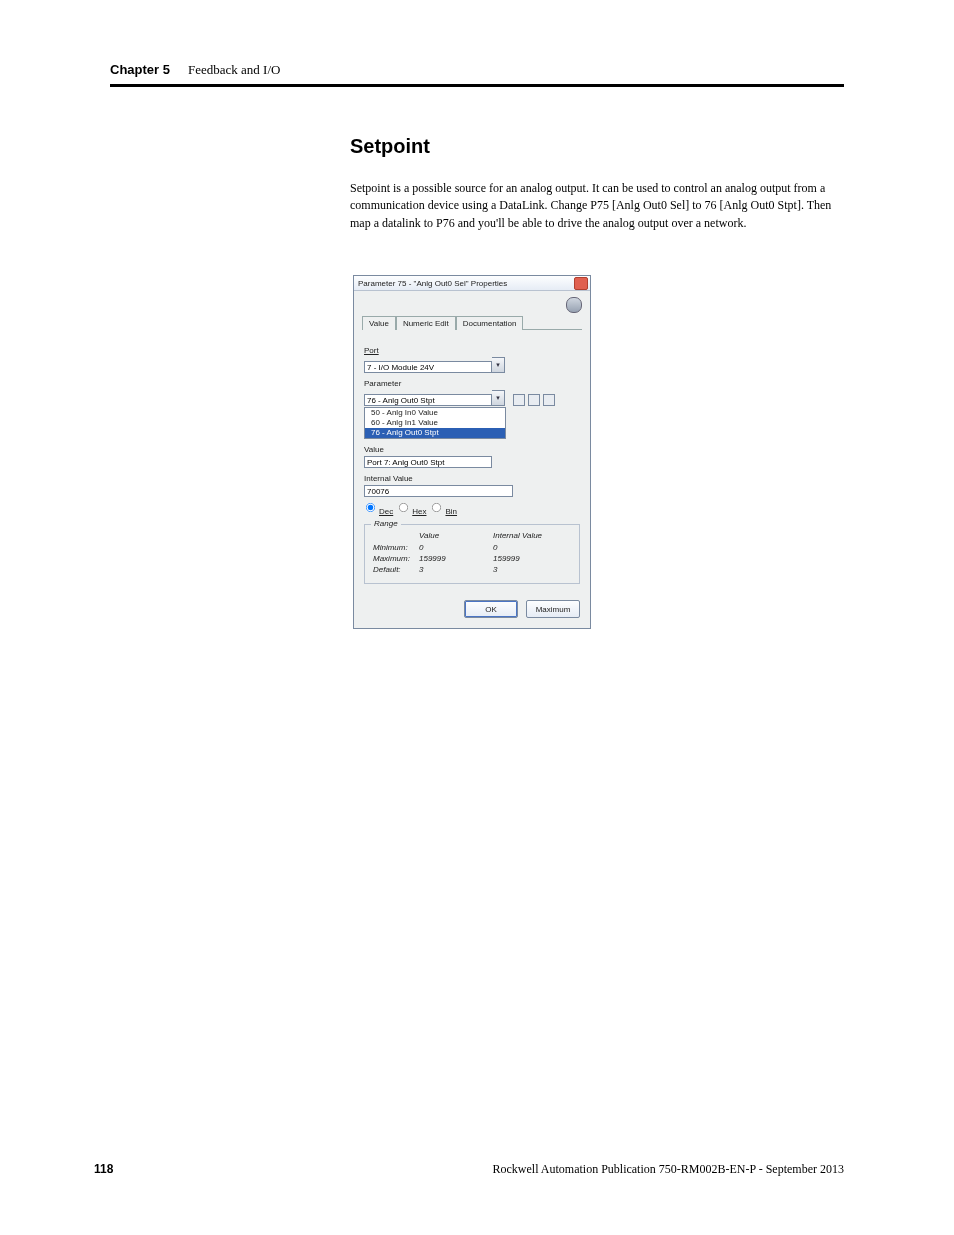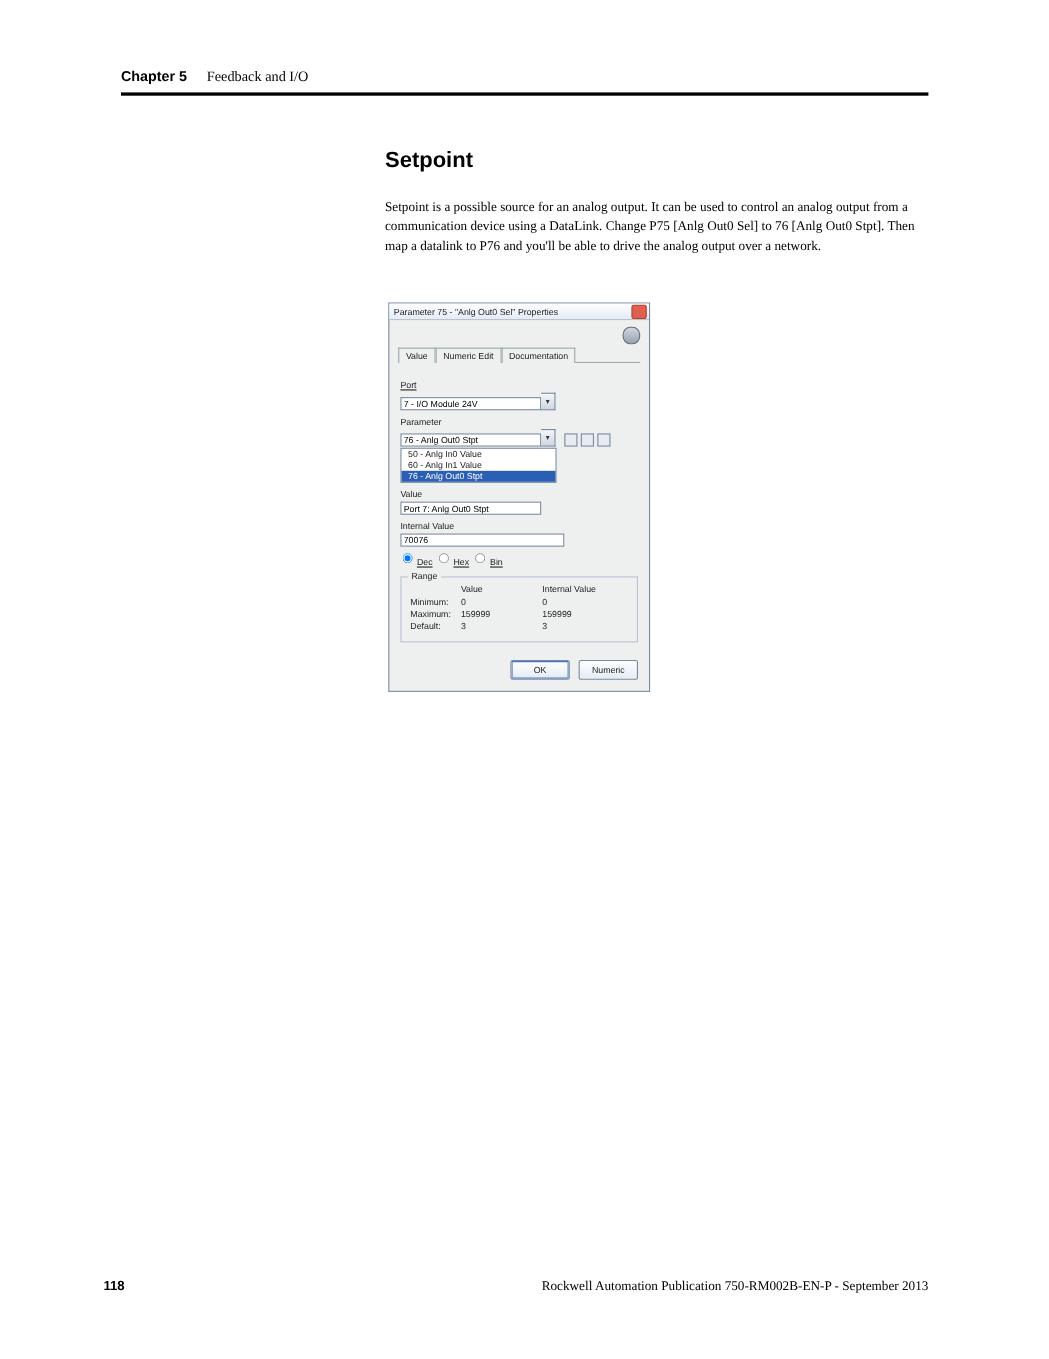--- a/index.html
+++ b/index.html
@@ -39,21 +39,21 @@
   .combo-icons { margin-left: 8px; display: inline-flex; gap: 3px; }
   .mini { width: 10px; height: 10px; border: 1px solid #7a8aa0; background: #e8ecf1; }
 
   .listbox { border: 1px solid #7a8aa0; background: #fff; margin-top: 1px; }
   .listbox div { padding: 0 6px; font-size: 8px; line-height: 10px; }
   .listbox .sel { background: #2b5fb4; color: #fff; }
 
   .radios { margin: 4px 0 8px 0; display: flex; gap: 4px; font-size: 8px; align-items: center; }
   .radios input { margin: 0 2px 0 0; transform: scale(0.7); }
 
-  .fieldset { border: 1px solid #b8c2d0; padding: 6px 24px 8px 8px; margin-top: 4px; position: relative; }
+  .fieldset { border: 1px solid #b8c2d0; padding: 6px 24px 8px 8px; margin-top: 4px; position: relative; font-style: italic; }
   .legend { position: absolute; top: -6px; left: 6px; background: #eef0f0; padding: 0 3px; font-size: 8px; }
   .range-hdr { display: flex; font-size: 8px; margin-bottom: 2px; }
   .range-hdr .c1 { width: 46px; }
   .range-hdr .c2 { width: 74px; }
   .range-row { display: flex; font-size: 8px; line-height: 11px; }
   .range-row .c1 { width: 46px; }
   .range-row .c2 { width: 74px; }
 
   .dlg-buttons { display: flex; justify-content: flex-end; gap: 8px; padding: 10px 10px 10px 10px; }
   .dbtn { width: 52px; height: 16px; border: 1px solid #7a8aa0; background: linear-gradient(#fdfeff, #e6ecf5); font-size: 8px; display: flex; align-items: center; justify-content: center; border-radius: 2px; }
@@ -156,21 +156,21 @@
         <div class="range-row">
           <span class="c1">Default:</span>
           <span class="c2">3</span>
           <span>3</span>
         </div>
       </div>
     </div>
 
     <div class="dlg-buttons">
       <div class="dbtn focus">OK</div>
-      <div class="dbtn">Numeric</div>
+      <div class="dbtn">Maximum</div>
     </div>
   </div>
 
   <div class="ftr">
     <span class="pnum">118</span>
     <span class="pub">Rockwell Automation Publication 750-RM002B-EN-P - September 2013</span>
   </div>
 
 </div>
 

